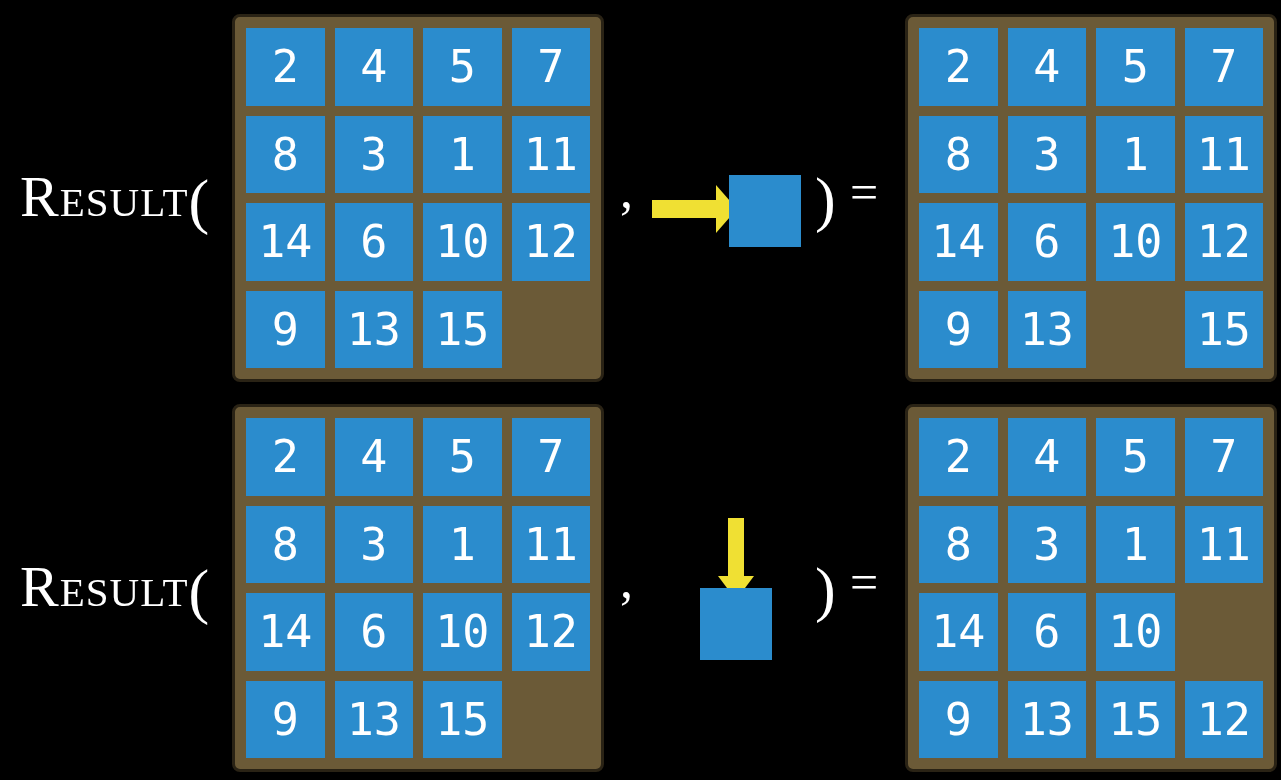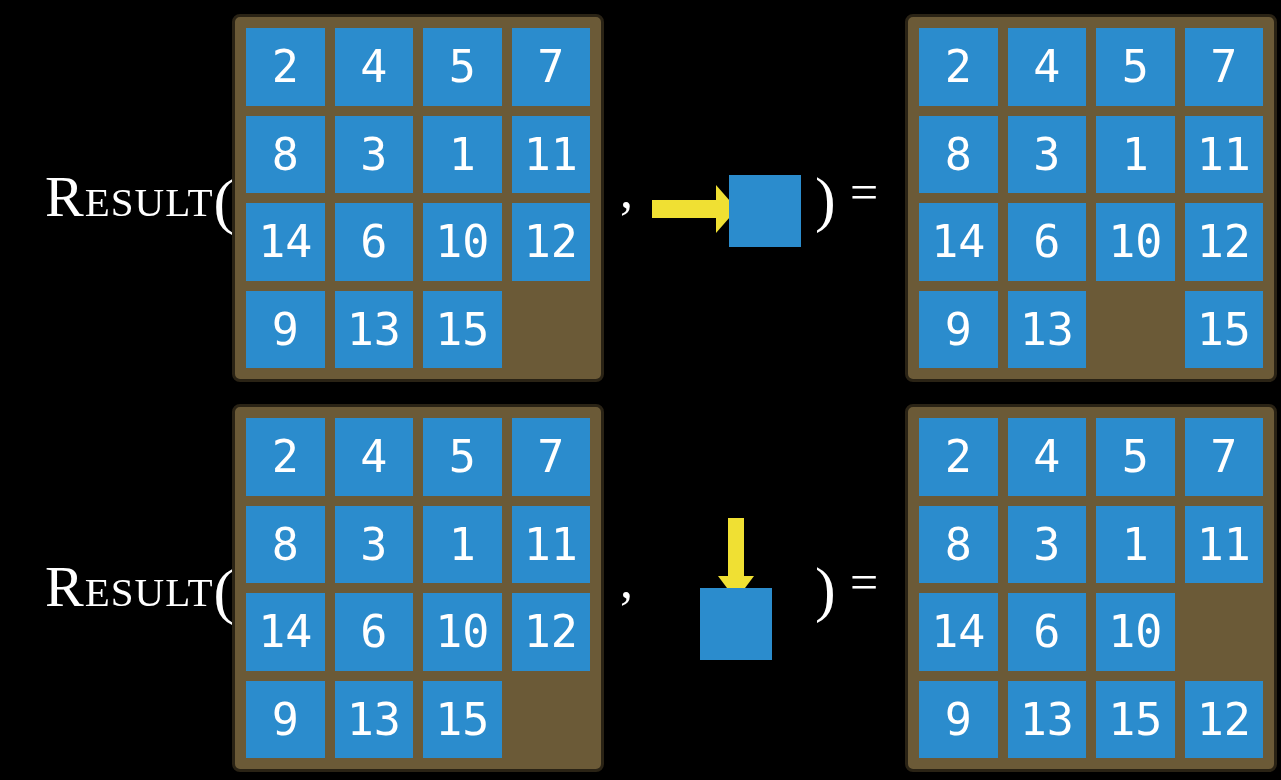--- a/index.html
+++ b/index.html
@@ -11,21 +11,21 @@
     position: relative;
     width: 1281px;
     height: 780px;
     background: var(--background, #000);
     overflow: hidden;
     font-family: "Liberation Serif", serif;
   }
   
   .fn {
     position: absolute;
-    left: 45px;
+    left: 20px;
     color: var(--text, #fff);
     font-variant: small-caps;
     font-size: 58px;
     line-height: 1;
     letter-spacing: 1px;
     white-space: nowrap;
   }
   .fn .open-paren {
     font-variant: normal;
     font-size: 62px;

